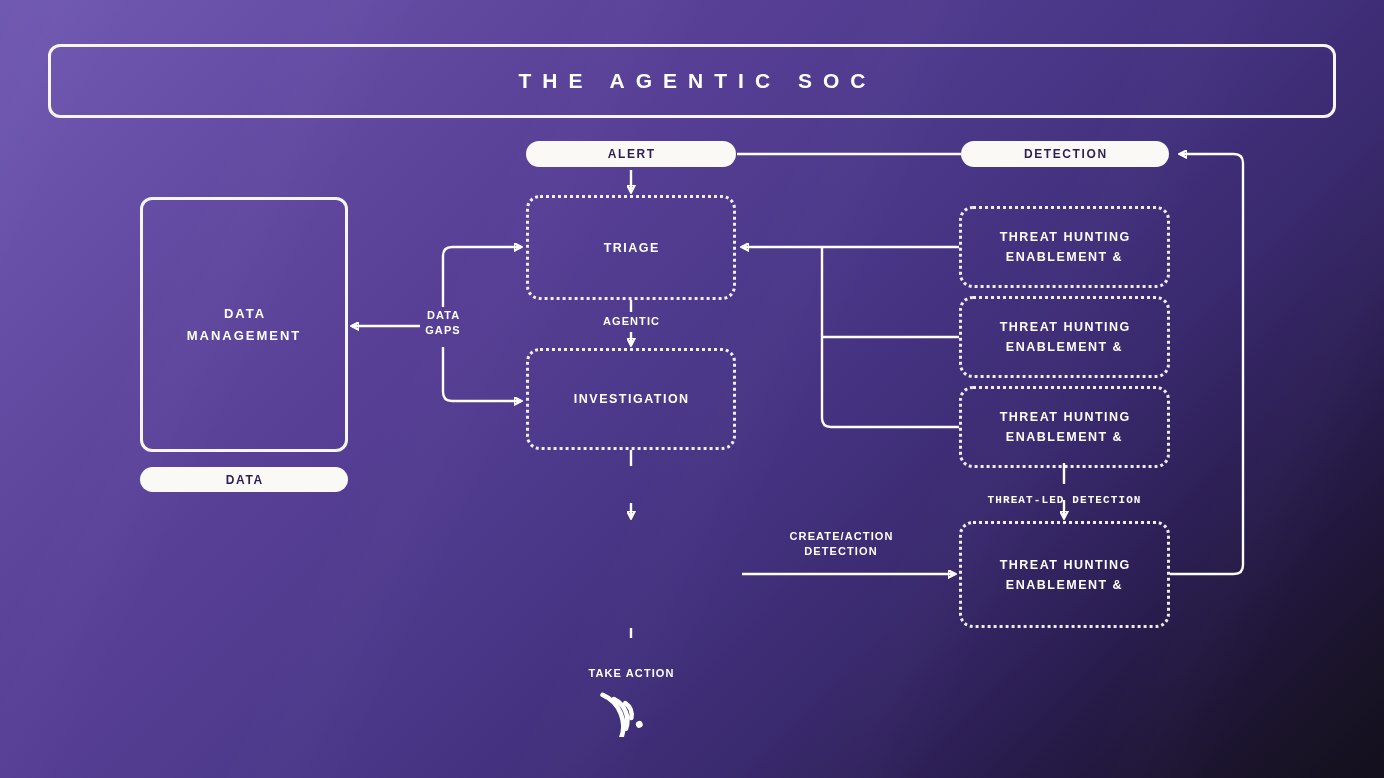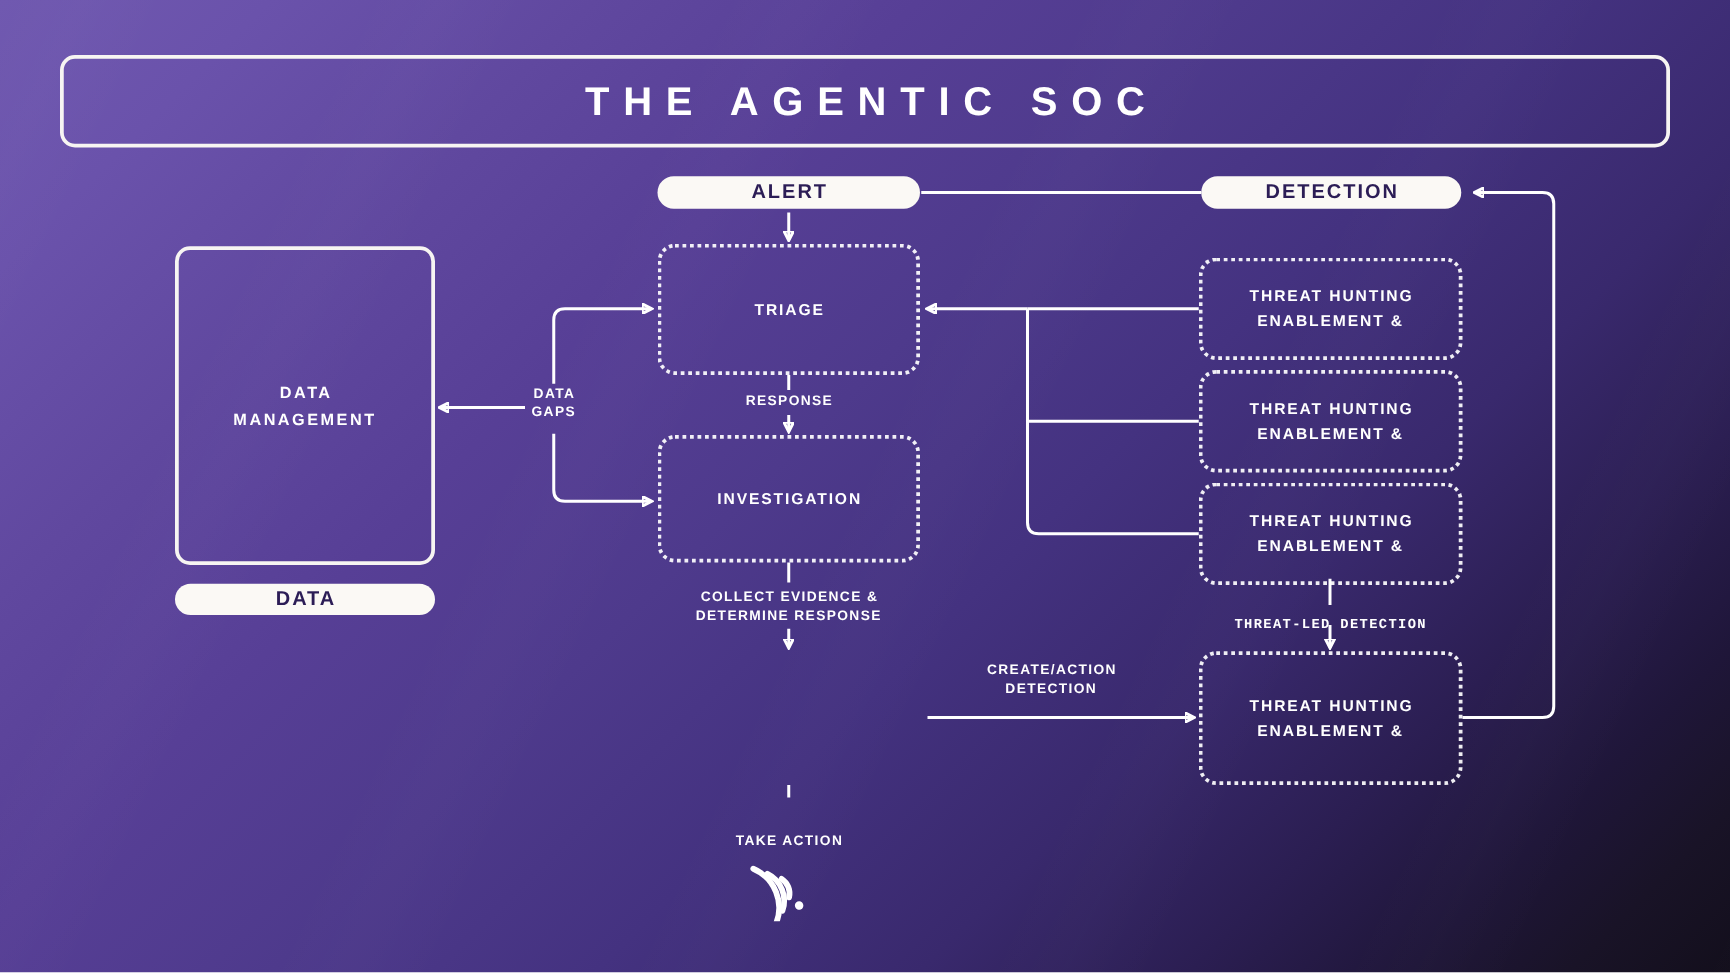--- a/index.html
+++ b/index.html
@@ -42,34 +42,34 @@
   #title-box {
     position: absolute;
     left: 48px; top: 44px;
     width: 1288px; height: 74px;
     border: 3px solid #f7f5f2;
     border-radius: 12px;
     display: flex; align-items: center; justify-content: center;
   }
   #title-text {
     color: #ffffff;
-    font-size: 32px;
+    font-size: 21px;
     font-weight: bold;
     letter-spacing: 11px;
     text-indent: 11px;
   }
 
   
   .pill {
     position: absolute;
     background: #fbf9f5;
     border-radius: 999px;
     display: flex; align-items: center; justify-content: center;
     color: #2c1d56;
-    font-size: 16px;
+    font-size: 12px;
     font-weight: bold;
     letter-spacing: 1.6px;
     text-indent: 1.6px;
   }
 
   
   .dbox {
     position: absolute;
     border: 3px dotted rgba(255,255,255,0.92);
     border-radius: 14px;
@@ -233,24 +233,22 @@
   </div>
 
   <div class="dbox" style="left:959px; top:521px; width:211px; height:107px;">
     <span style="white-space:pre-line;">THREAT HUNTING
 ENABLEMENT &amp;</span>
   </div>
 
   <div class="elabel" style="left:408px; top:308px; width:70px;">DATA
 GAPS</div>
 
-  <div class="elabel" style="left:561px; top:314px; width:140px;">RESPONSE</div>
-
-  <div class="elabel" style="left:511px; top:471px; width:240px;">COLLECT EVIDENCE &amp;
-DETERMINE RESPONSE</div>
+  <div class="elabel" style="left:561px; top:314px; width:140px;">AGENTIC</div>
+
 
   <div class="elabel" style="left:551px; top:638px; width:160px;margin-top:28px;">TAKE ACTION</div>
 
   <div class="elabel" style="left:751px; top:529px; width:180px;">CREATE/ACTION
 DETECTION</div>
 
   <div class="elabel" style="left:954px; top:493px; width:220px;font-family:Liberation Mono, monospace;">THREAT-LED DETECTION</div>
 
   <div id="logo">
     <svg width="64" height="56" viewBox="0 0 64 56">

